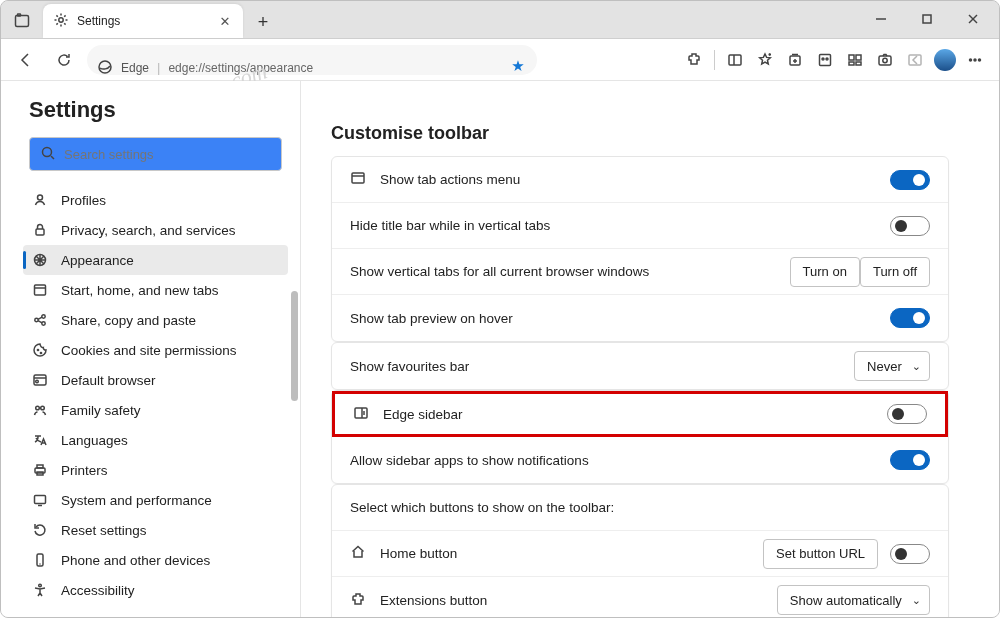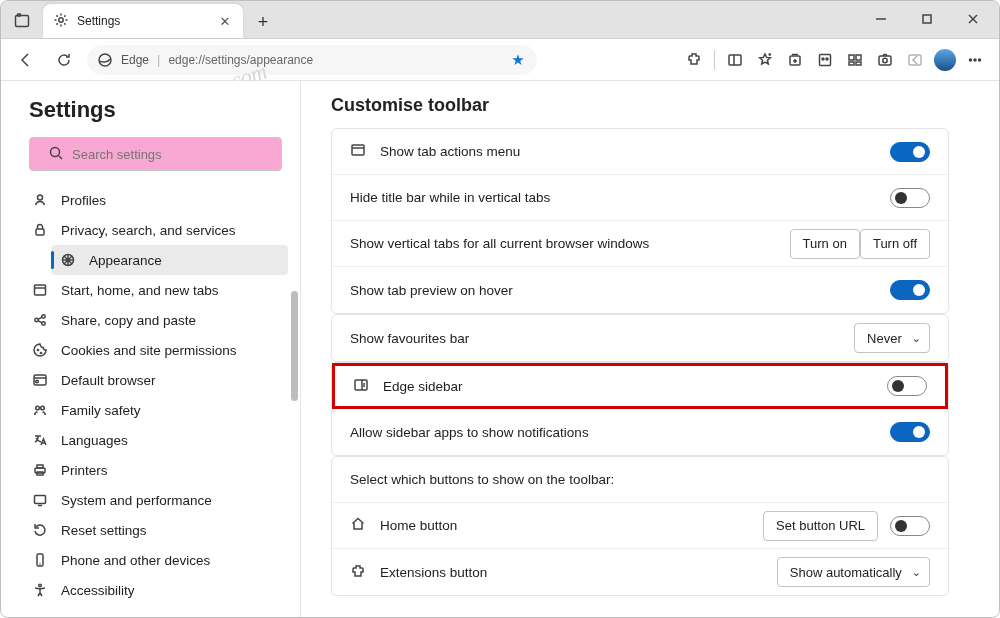--- a/index.html
+++ b/index.html
@@ -14,51 +14,51 @@
   .tab .tab-title { flex: 1; font-size: 12px; }
   .tab .close-x { width:16px; text-align:center; color:#555; }
   .newtab { width: 32px; height: 32px; display:flex; align-items:center; justify-content:center; margin-left:4px; color:#333; font-size:18px; }
   .spacer { flex:1; }
   .wincontrols { display:flex; gap:2px; padding-right:4px; padding-bottom:4px; }
   .wincontrols div { width:44px; height:30px; display:flex; align-items:center; justify-content:center; color:#333; }
 
   
   .toolbar { height: 42px; background:#fff; display:flex; align-items:center; padding: 0 10px; gap:8px; border-bottom:1px solid #e5e5e5;}
   .tbtn { width:30px; height:30px; display:flex; align-items:center; justify-content:center; border-radius:4px; color:#333; }
-  .address { flex:0 0 450px; height:30px; background:#f6f6f6; border-radius:15px; display:flex; align-items:center; padding:0 10px; gap:8px; }
+  .address { flex:0 0 450px; height:30px; background:#f6f6f6; border-radius:15px; display:flex; align-items:flex-end; padding:0 10px; gap:8px; }
   .address .edge-icon { width:16px;height:16px; }
   .address .label-edge { color:#555; font-size:12px; }
   .address .sep { color:#bbb; }
   .address .url { color:#666; font-size:12px; flex:1; }
   .address .star { color:#1478d6; width:18px; text-align:center; font-size:15px;}
   .rt-icons { display:flex; align-items:center; gap:2px; margin-left:auto; }
   .rt-icons .tbtn { width:28px; }
   .divider { width:1px; height:20px; background:#ccc; margin:0 4px; }
   .avatar { width:22px; height:22px; border-radius:50%; background:linear-gradient(#5aa7e6,#1b4f8a);} 
 
   
   .content { flex:1; display:flex; background:#fff; overflow:hidden; position:relative; }
 
   
   .wm { position:absolute; color:#d6d6d6; font-style:italic; font-size:22px; transform:rotate(-18deg); pointer-events:none; user-select:none; font-family: Georgia, serif;}
   
   .sidebar { width:300px; border-right:1px solid #e5e5e5; padding:16px 12px 0 22px; display:flex; flex-direction:column; position:relative; }
   .sidebar h1 { font-size:22px; font-weight:600; margin: 0 0 14px 6px; }
-  .searchbox { display:flex; align-items:center; border:1px solid #c8c8c8; border-radius:4px; height:34px; padding:0 18px; gap:8px; margin:0 6px 14px 6px; background:#f9a8d4;}
+  .searchbox { display:flex; align-items:center; border:1px solid #c8c8c8; border-radius:4px; height:34px; padding:0 10px; gap:8px; margin:0 6px 14px 6px; background:#3b82f6;}
   .searchbox input { border:none; outline:none; flex:1; font-size:13px; background:transparent; }
   .navlist { display:flex; flex-direction:column; overflow-y:auto;}
   .navitem { display:flex; align-items:center; height:30px; padding:0 8px; gap:12px; font-size:13.5px; border-radius:4px; }
-  .navitem.active { background:#eaeaea; position:relative;margin-left:28px;}
+  .navitem.active { background:#eaeaea; position:relative;}
   .navitem.active::before { content:""; position:absolute; left:0; top:6px; bottom:6px; width:3px; background:#0b66c2; border-radius:2px; }
   .navicon { width:18px; color:#444; display:inline-flex; align-items:center; justify-content:center;}
   .sidebar-scroll { position:absolute; right:2px; top:10px; bottom:10px; width:7px; }
   .sidebar-scroll .thumb { position:absolute; top:200px; height:110px; width:7px; background:#bdbdbd; border-radius:4px; }
 
   .main { flex:1; overflow-y:auto; padding:14px 50px 0 30px; position:relative; }
-  .main h2 { font-size:18px; font-weight:600; margin-bottom:12px; }
+  .main h2 { font-size:18px; font-weight:600; margin-bottom:12px;margin-top:28px; }
   .card { background:#fff; border:1px solid #e5e5e5; border-radius:6px; margin-bottom:0; box-shadow:0 1px 2px rgba(0,0,0,0.03);}
   .row { display:flex; align-items:center; min-height:46px; padding:0 18px; gap:12px; border-bottom:1px solid #eee;}
   .row:last-child { border-bottom:none;}
   .row .lead-icon { width:18px; color:#444; }
   .row .label { flex:1; font-size:13.5px; }
   .highlight { border:3px solid #d30000; }
 
   .toggle { width:40px; height:20px; border-radius:10px; border:1px solid #888; background:#fff; position:relative; }
   .toggle .knob { position:absolute; width:12px; height:12px; border-radius:50%; background:#333; top:3px; left:4px; }
   .toggle.on { background:#0b66c2; border-color:#0b66c2;}

